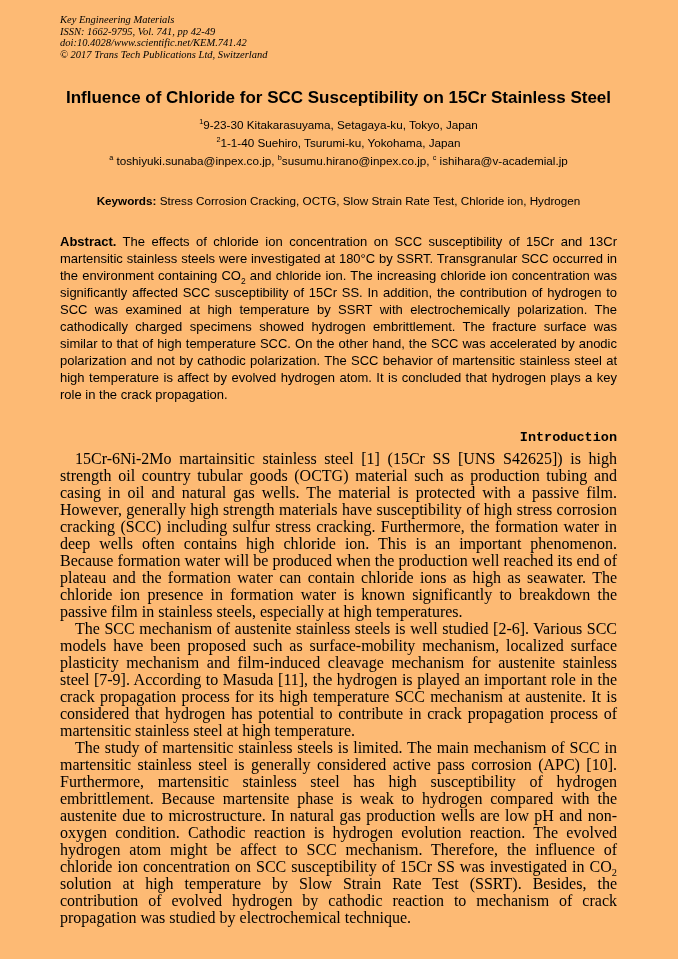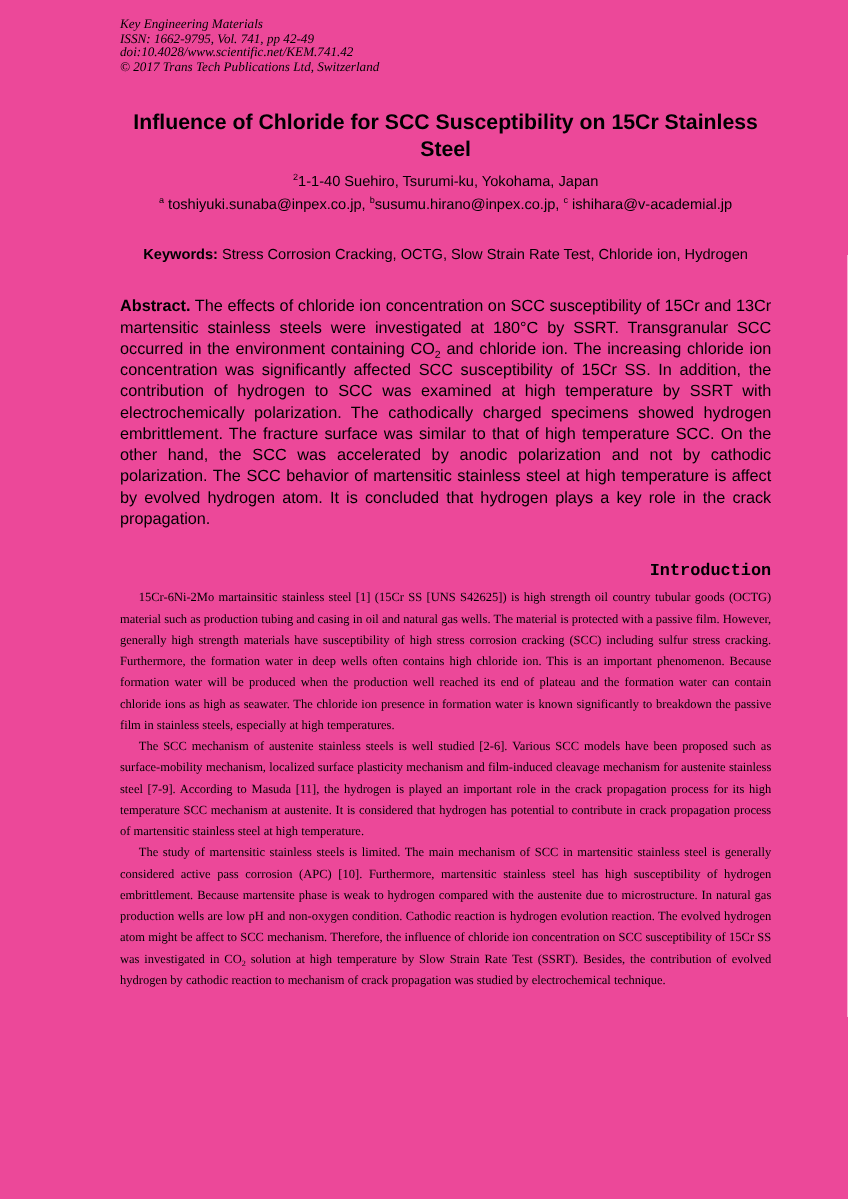--- a/index.html
+++ b/index.html
@@ -4,24 +4,24 @@
 <style>
   html, body {
     margin: 0;
     padding: 0;
     background: #ffffff;
   }
   .page {
     position: relative;
     width: 678px;
     height: 959px;
-    background: #ec4899;
+    background: #fdba74;
     color: #000000;
     box-sizing: border-box;
-    padding: 14px 61px 0 96px;
+    padding: 14px 61px 0 60px;
     overflow: hidden;
   }
   
   .journal-header {
     display: flex;
     justify-content: space-between;
     font-family: "Liberation Serif", "DejaVu Serif", serif;
     font-style: italic;
     font-size: 10.5px;
     line-height: 11.6px;
@@ -80,21 +80,21 @@
   .section-heading {
     font-family: Liberation Mono, monospace;
     font-weight: bold;
     font-size: 13.5px;
     line-height: 17px;
     margin: 26px 0 4px 16px;
     text-align: right;
   }
   .body-para {
     font-family: "Liberation Serif", "DejaVu Serif", serif;
-    font-size: 10px;
+    font-size: 16px;
     line-height: 17px;
     text-align: justify;
     text-indent: 15px;
     margin: 0;
   }
   sup { line-height: 0; }
   sub { line-height: 0; }
 </style>
 </head>
 <body>
@@ -109,20 +109,21 @@
       <div>© 2017 Trans Tech Publications Ltd, Switzerland</div>
     </div>
   </header>
 
   <h1 class="paper-title">
     <span>Influence of Chloride for SCC Susceptibility on 15Cr Stainless Steel</span><br>
   </h1>
 
 
   <div class="affil-block">
+    <div class="affil"><sup>1</sup><span>9-23-30 Kitakarasuyama, Setagaya-ku, Tokyo, Japan</span></div>
     <div class="affil"><sup>2</sup><span>1-1-40 Suehiro, Tsurumi-ku, Yokohama, Japan</span></div>
     <div class="emails"><sup>a</sup><span> toshiyuki.sunaba@inpex.co.jp, </span><sup>b</sup><span>susumu.hirano@inpex.co.jp, </span><sup>c</sup><span> ishihara@v-academial.jp</span></div>
   </div>
 
   <p class="keywords"><b>Keywords:</b><span> Stress Corrosion Cracking, OCTG, Slow Strain Rate Test, Chloride ion, Hydrogen</span></p>
 
   <p class="abstract"><b>Abstract.</b><span><span> The effects of chloride ion concentration on SCC susceptibility of 15Cr and 13Cr martensitic stainless steels were investigated at 180°C by SSRT. Transgranular SCC occurred in the environment containing CO</span><sub>2</sub><span> and chloride ion. The increasing chloride ion concentration was significantly affected SCC susceptibility of 15Cr SS. In addition, the contribution of hydrogen to SCC was examined at high temperature by SSRT with electrochemically polarization. The cathodically charged specimens showed hydrogen embrittlement. The fracture surface was similar to that of high temperature SCC. On the other hand, the SCC was accelerated by anodic polarization and not by cathodic polarization. The SCC behavior of martensitic stainless steel at high temperature is affect by evolved hydrogen atom. It is concluded that hydrogen plays a key role in the crack propagation.</span></span></p>
 
   <h2 class="section-heading">Introduction</h2>
 

